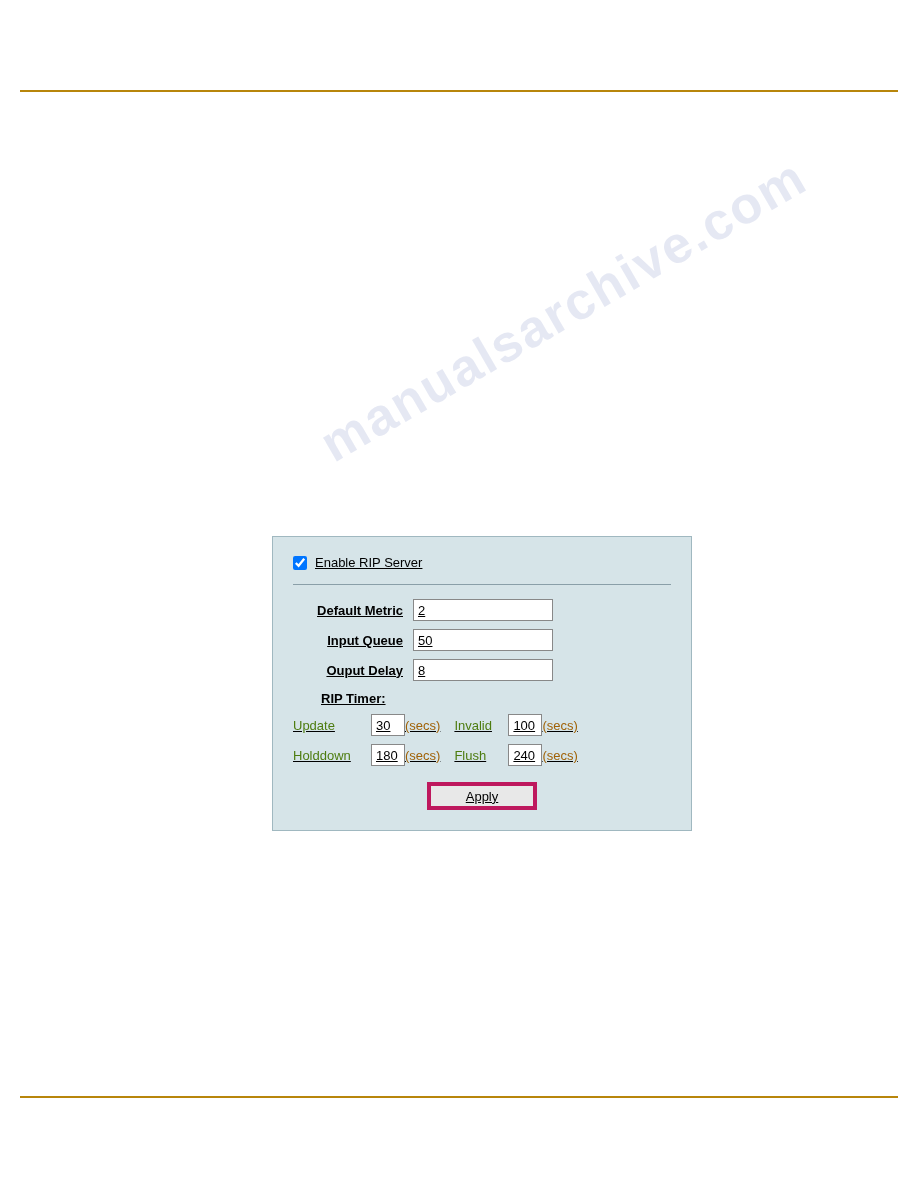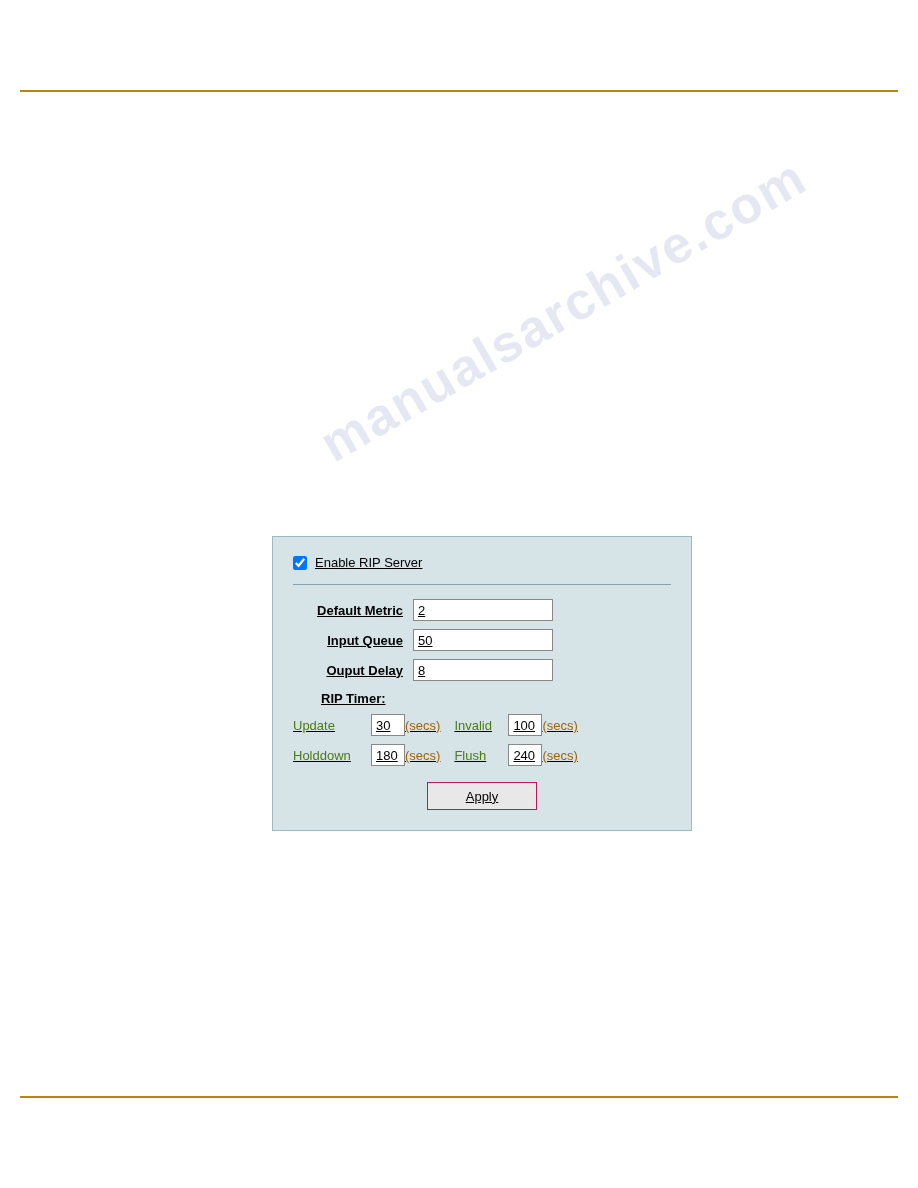--- a/index.html
+++ b/index.html
@@ -160,21 +160,21 @@
     .apply-row {
       margin-top: 16px;
       display: flex;
       justify-content: center;
     }
 
     .apply-btn {
       width: 110px;
       height: 28px;
       background-color: #e8e8e8;
-      border: 1px solid #be185d;
+      border: 4px solid #be185d;
       font-size: 13px;
       cursor: pointer;
       font-weight: normal;
     }
   </style>
 </head>
 <body>
 
 <div class="top-border"></div>
 <div class="bottom-border"></div>

